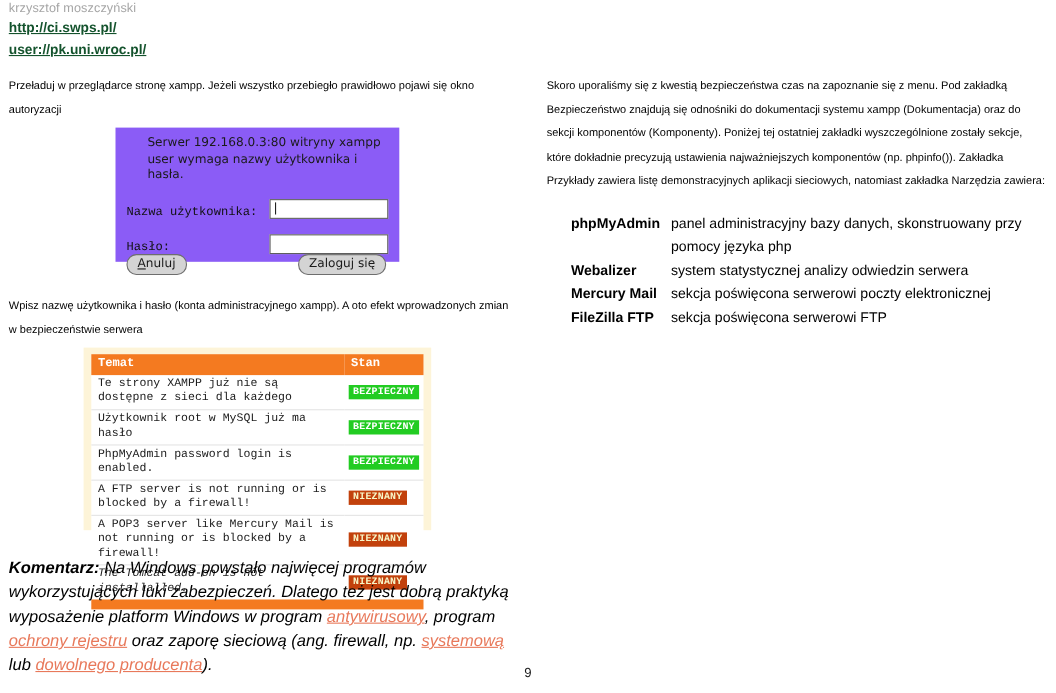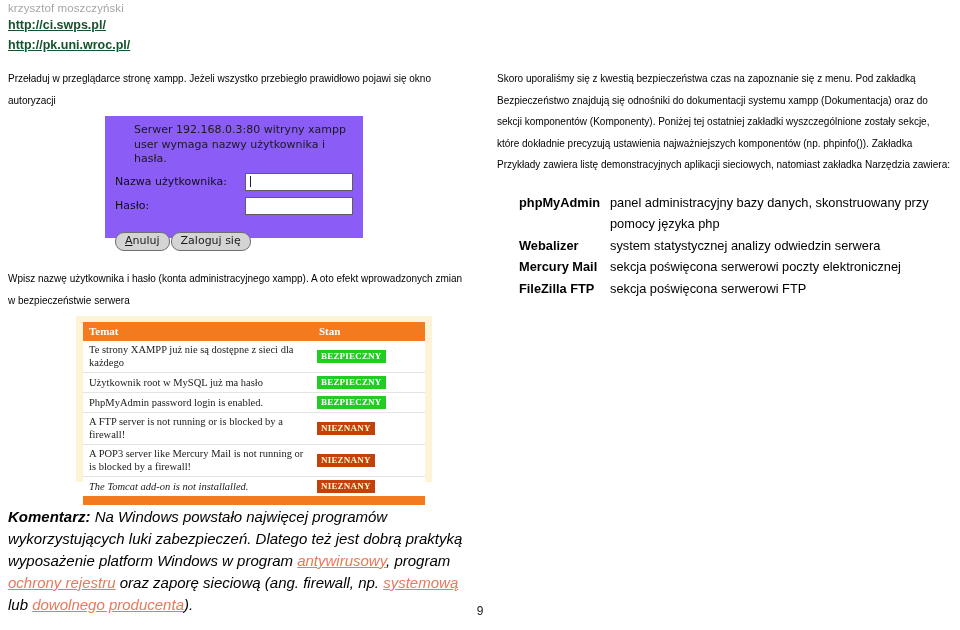--- a/index.html
+++ b/index.html
@@ -73,22 +73,23 @@
   }
   #auth-dialog-msg {
     font-size: 11px;
     line-height: 14.5px;
     color: #1a1a1a;
     margin-left: 19px;
     white-space: pre-line;
   }
   .auth-row {
     display: flex;
-    align-items: center;
-    margin-top: 6px;
+    align-items: flex-end;
+    margin-top: 14px;
+    font-family: Liberation Mono, monospace;
   }
   .auth-label {
     font-size: 11px;
     color: #101010;
     width: 130px;
     flex: 0 0 130px;
   }
   .auth-input {
     flex: 1 1 auto;
     height: 16px;
@@ -98,49 +99,49 @@
   }
   .auth-caret {
     position: absolute;
     left: 4px;
     top: 2px;
     width: 1px;
     height: 11px;
     background: #202020;
   }
   #auth-buttons {
-    margin-top: 17px;
+    margin-top: 0;
     display: flex;
-    justify-content: flex-start;
+    justify-content: space-between;
     gap: 1px;
     padding-right: 2px;
   }
   .auth-btn {
     background: #d4d4d4;
     border: 1px solid #6e6e6e;
     border-radius: 9px;
     font-size: 11px;
     color: #1a1a1a;
     padding: 1px 9px 2px 9px;
     line-height: 14px;
     white-space: nowrap;
   }
   .auth-btn u { text-decoration: underline; }
 
   
   #security-table-figure {
     position: absolute;
     left: 76px;
     top: 316px;
-    width: 356px;
+    width: 316px;
     height: 166px;
     background: #fdf4d8;
     box-sizing: border-box;
     padding: 6px 7px 6px 7px;
-    font-family: Liberation Serif, serif;
+    font-family: Liberation Mono, monospace;
   }
   #security-table {
     width: 100%;
     border-collapse: collapse;
     background: #ffffff;
     table-layout: fixed;
   }
   #security-table thead th {
     background: #f47a20;
     color: #ffffff;
@@ -225,21 +226,21 @@
     text-align: center;
     font-size: 12px;
     color: #1a1a1a;
   }
 </style>
 </head>
 <body>
 
 <div id="author-line">krzysztof moszczyński</div>
 <a href="#" class="top-link" id="top-link-0">http://ci.swps.pl/</a>
-<a href="#" class="top-link" id="top-link-1">http://pk.uni.wroc.pl/</a>
+<a href="#" class="top-link" id="top-link-1">user://pk.uni.wroc.pl/</a>
 
 <div id="left-col">
   <p class="para">Przeładuj w przeglądarce stronę xampp. Jeżeli wszystko przebiegło prawidłowo pojawi się okno autoryzacji</p>
 </div>
 
 <div id="auth-dialog-figure">
   <div id="auth-dialog-msg"><span>Serwer 192.168.0.3:80 witryny xampp</span><br><span>user wymaga nazwy użytkownika i hasła.</span></div>
 
   <div class="auth-row">
     <div class="auth-label">Nazwa użytkownika:</div>

